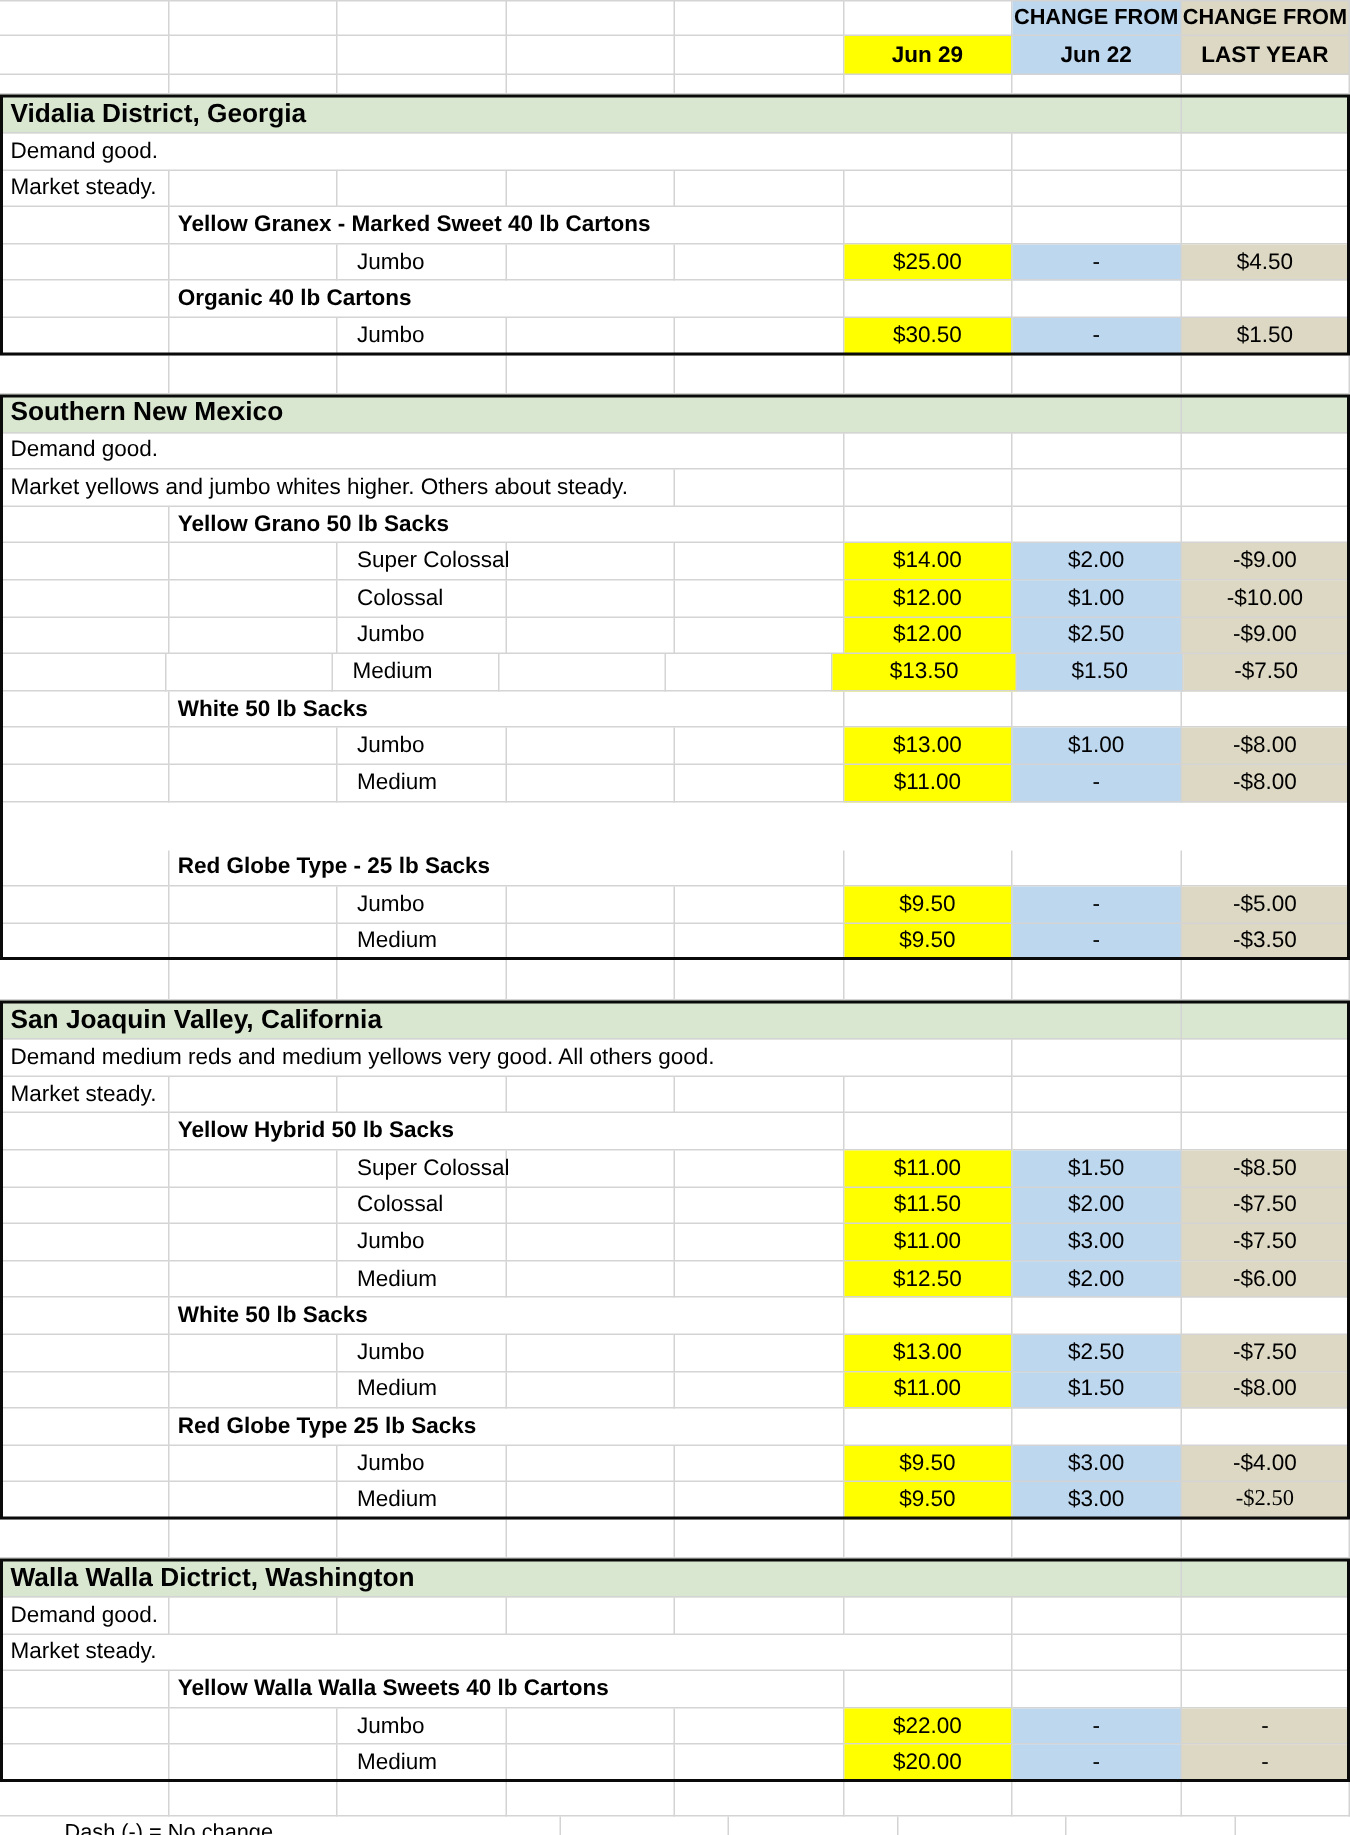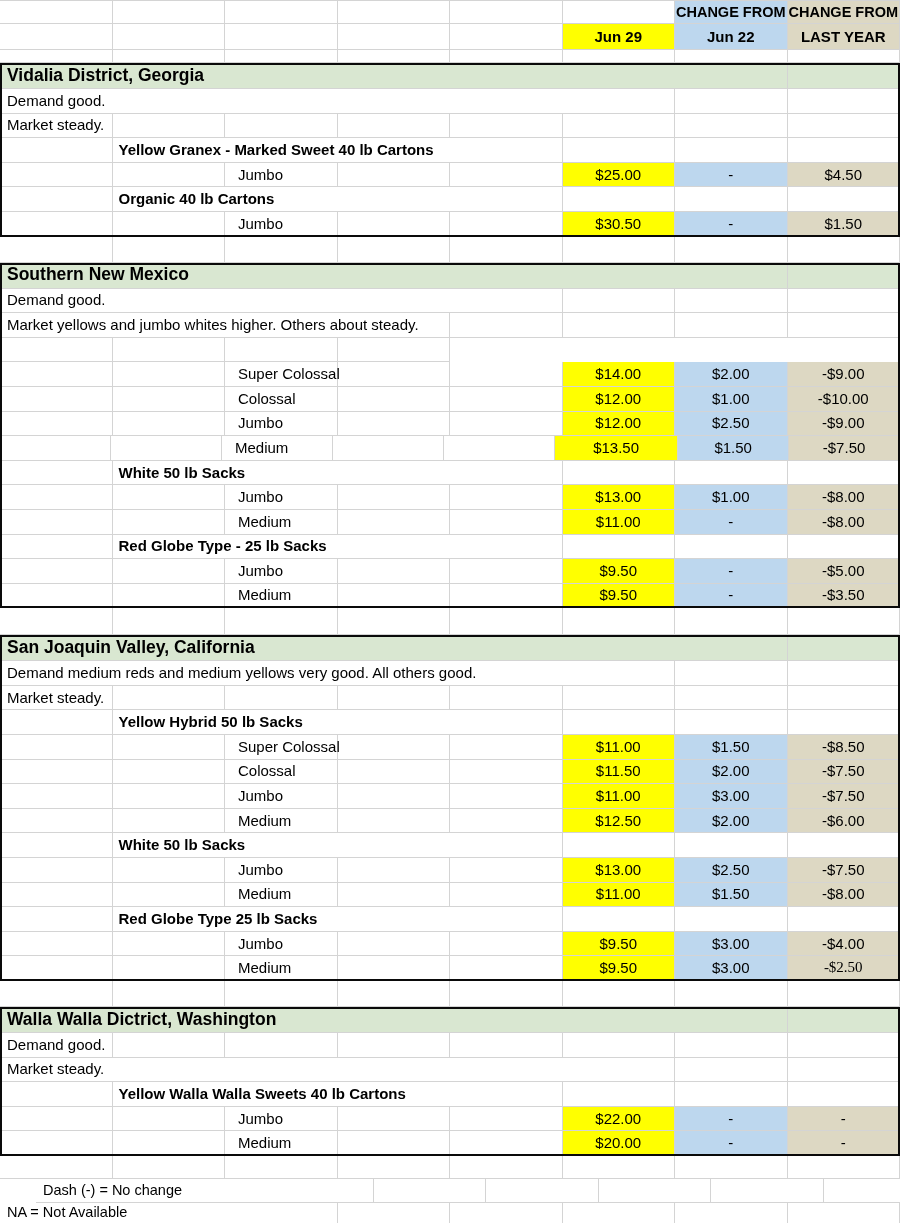--- a/index.html
+++ b/index.html
@@ -140,20 +140,21 @@
       </div>
       <div class="row" style="height: 24.6px;">
         <div class="cell fn-none" style="width: 450px;">Market yellows and jumbo whites higher. Others about steady.</div>
         <div class="cell" style="width: 112.5px;"></div>
         <div class="cell" style="width: 112.5px;"></div>
         <div class="cell" style="width: 112.5px;"></div>
         <div class="cell" style="width: 112.5px;"></div>
       </div>
       <div class="row" style="height: 24.6px;">
         <div class="cell" style="width: 112.5px;"></div>
+        <div class="cell cat" style="width: 450px;">Yellow Grano 50 lb Sacks</div>
         <div class="cell" style="width: 112.5px;"></div>
         <div class="cell" style="width: 112.5px;"></div>
         <div class="cell" style="width: 112.5px;"></div>
       </div>
       <div class="row" style="height: 24.6px;">
         <div class="cell" style="width: 112.5px;"></div>
         <div class="cell" style="width: 112.5px;"></div>
         <div class="cell size" style="width: 112.5px;">Super Colossal</div>
         <div class="cell" style="width: 112.5px;"></div>
         <div class="cell" style="width: 112.5px;"></div>
@@ -211,21 +212,21 @@
       <div class="row" style="height: 24.6px;">
         <div class="cell" style="width: 112.5px;"></div>
         <div class="cell" style="width: 112.5px;"></div>
         <div class="cell size" style="width: 112.5px;">Medium</div>
         <div class="cell" style="width: 112.5px;"></div>
         <div class="cell" style="width: 112.5px;"></div>
         <div class="cell yellow c" style="width: 112.5px;">$11.00</div>
         <div class="cell blue c" style="width: 112.5px;">-</div>
         <div class="cell tan c" style="width: 112.5px;">-$8.00</div>
       </div>
-      <div class="row" style="height: 24.6px;">
+      <div class="row" style="height: 24.6px; margin-top: 32px;">
         <div class="cell" style="width: 112.5px;"></div>
         <div class="cell cat" style="width: 450px;">Red Globe Type - 25 lb Sacks</div>
         <div class="cell" style="width: 112.5px;"></div>
         <div class="cell" style="width: 112.5px;"></div>
         <div class="cell" style="width: 112.5px;"></div>
       </div>
       <div class="row" style="height: 24.6px;">
         <div class="cell" style="width: 112.5px;"></div>
         <div class="cell" style="width: 112.5px;"></div>
         <div class="cell size" style="width: 112.5px;">Jumbo</div>

